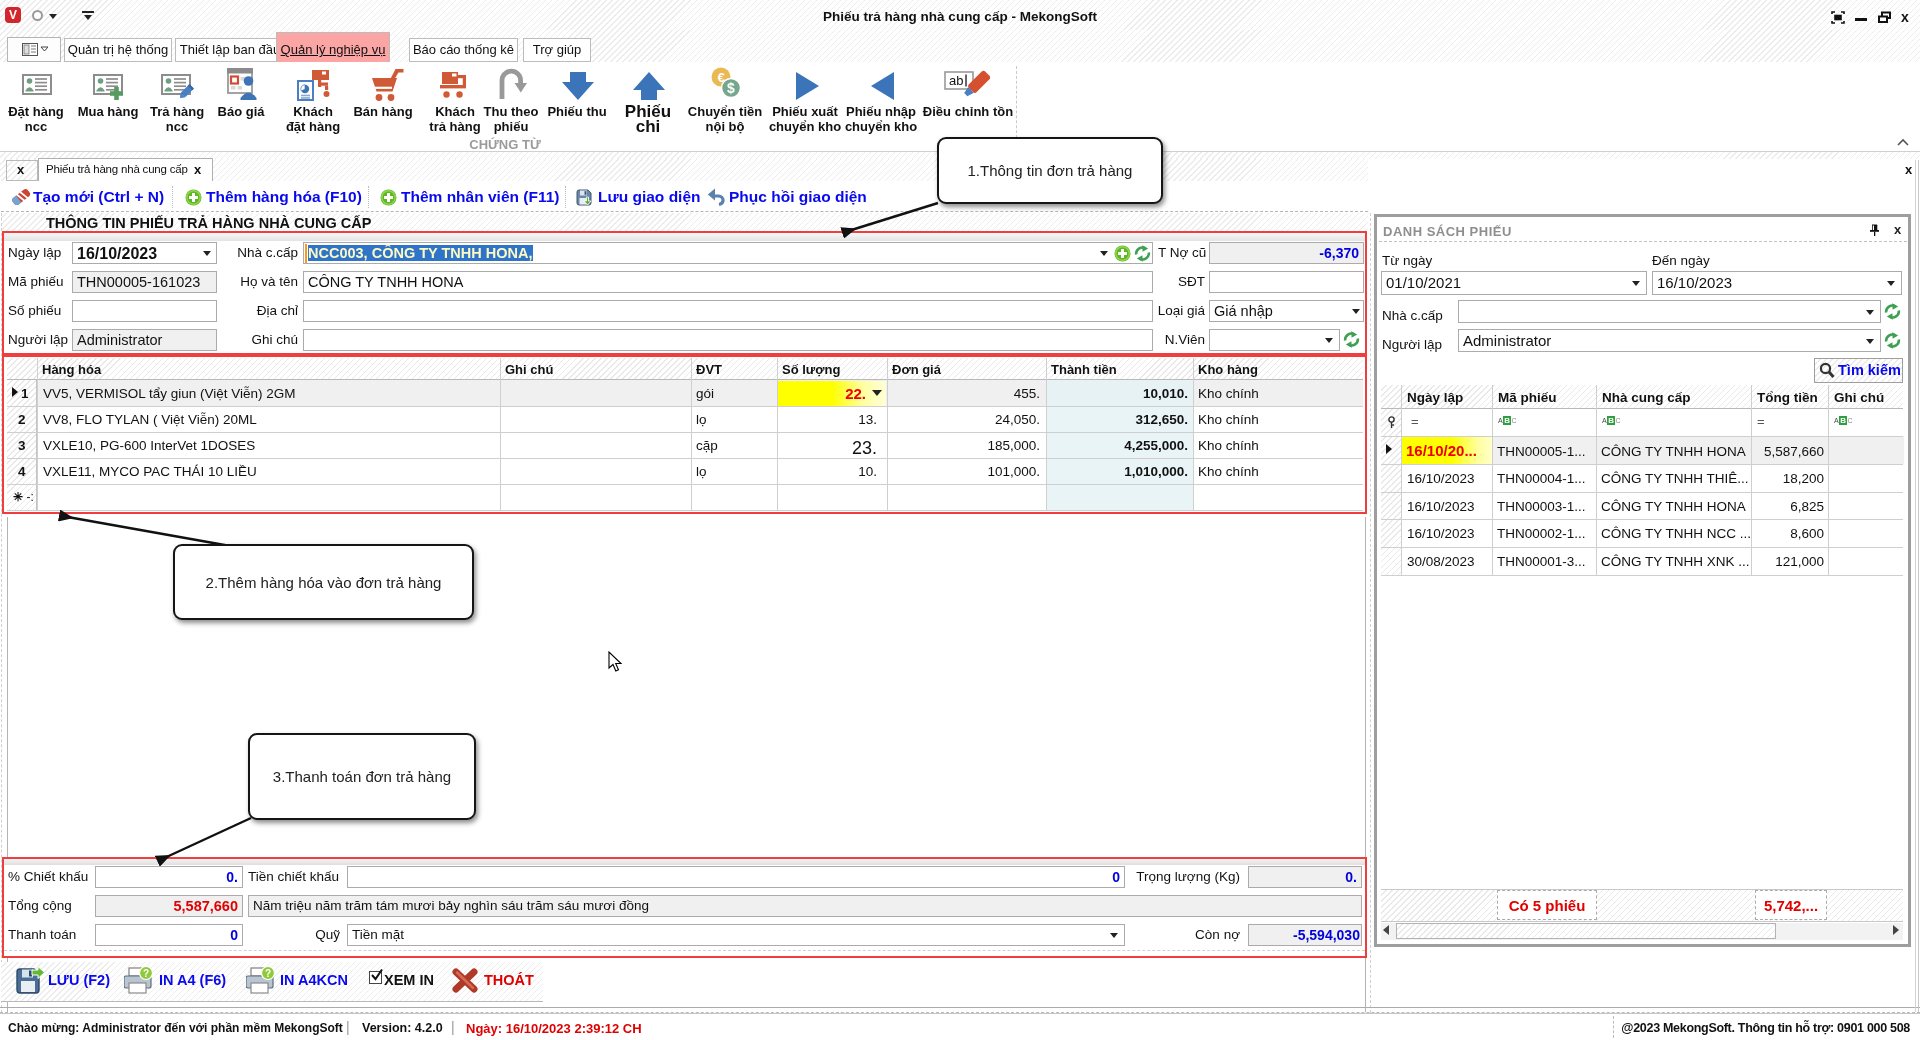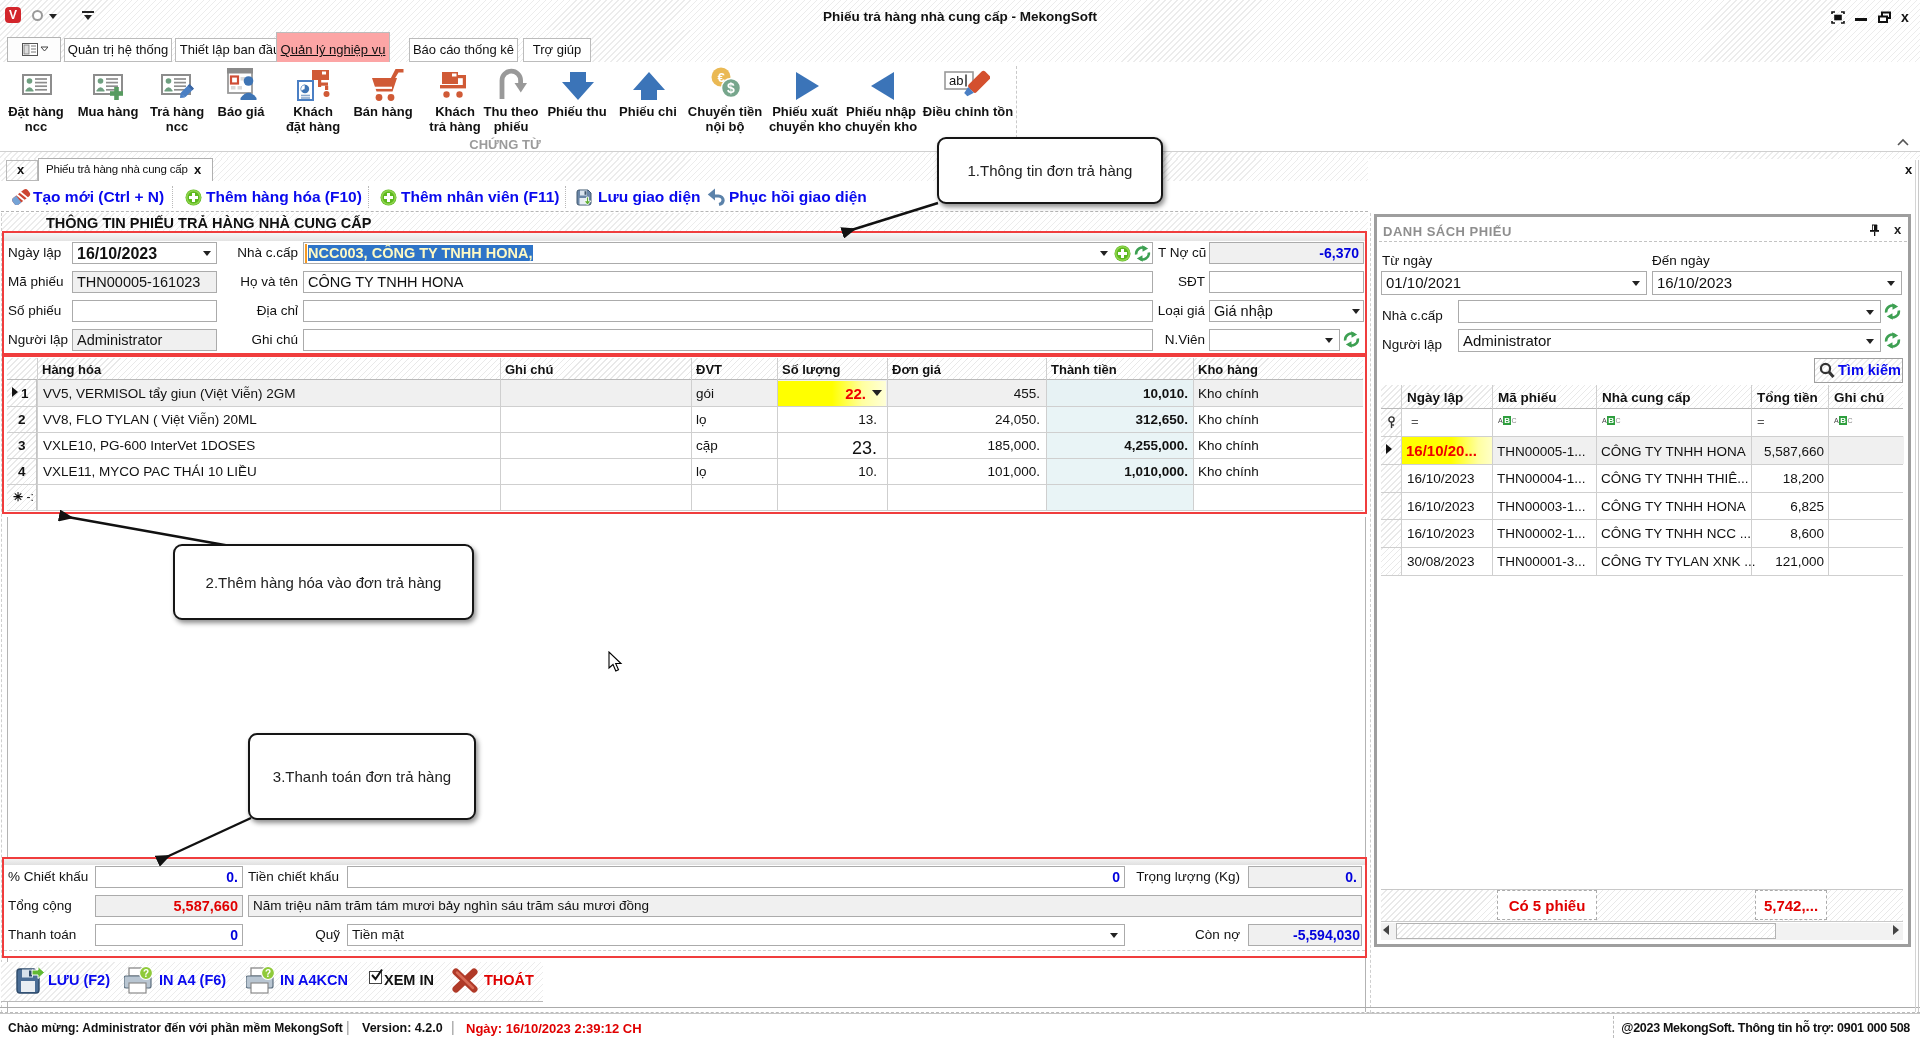--- a/index.html
+++ b/index.html
@@ -70,21 +70,21 @@
 
 <div class="abs b" style="left:1px;top:104px;width:70px;text-align:center;font-size:13px;line-height:15px;">Đặt hàng<br>ncc</div>
 <div class="abs b" style="left:73px;top:104px;width:70px;text-align:center;font-size:13px;line-height:15px;">Mua hàng</div>
 <div class="abs b" style="left:142px;top:104px;width:70px;text-align:center;font-size:13px;line-height:15px;">Trả hàng<br>ncc</div>
 <div class="abs b" style="left:206px;top:104px;width:70px;text-align:center;font-size:13px;line-height:15px;">Báo giá</div>
 <div class="abs b" style="left:278px;top:104px;width:70px;text-align:center;font-size:13px;line-height:15px;">Khách<br>đặt hàng</div>
 <div class="abs b" style="left:348px;top:104px;width:70px;text-align:center;font-size:13px;line-height:15px;">Bán hàng</div>
 <div class="abs b" style="left:420px;top:104px;width:70px;text-align:center;font-size:13px;line-height:15px;">Khách<br>trả hàng</div>
 <div class="abs b" style="left:477px;top:104px;width:68px;text-align:center;font-size:13px;line-height:15px;">Thu theo<br>phiếu</div>
 <div class="abs b" style="left:542px;top:104px;width:70px;text-align:center;font-size:13px;line-height:15px;">Phiếu thu</div>
-<div class="abs b" style="left:613px;top:104px;width:70px;text-align:center;font-size:13px;line-height:15px;">Phiếu chi</div>
+<div class="abs b" style="left:613px;top:104px;width:70px;text-align:center;font-size:17px;line-height:15px;">Phiếu chi</div>
 <div class="abs b" style="left:683px;top:104px;width:84px;text-align:center;font-size:13px;line-height:15px;">Chuyển tiền<br>nội bộ</div>
 <div class="abs b" style="left:763px;top:104px;width:84px;text-align:center;font-size:13px;line-height:15px;">Phiếu xuất<br>chuyển kho</div>
 <div class="abs b" style="left:839px;top:104px;width:84px;text-align:center;font-size:13px;line-height:15px;">Phiếu nhập<br>chuyển kho</div>
 <div class="abs b" style="left:918px;top:104px;width:100px;text-align:center;font-size:13px;line-height:15px;">Điều chỉnh tồn</div>
 
 <svg class="abs" style="left:22px;top:74px;" width="30" height="21" viewBox="0 0 30 21">
       <rect x="1" y="1" width="28" height="19" fill="#fff" stroke="#8d8d8d" stroke-width="2"></rect>
       <circle cx="7.5" cy="7" r="2.8" fill="#6f9f80"></circle>
       <path d="M3.5 16.5 q4 -6.5 8 0 v1 h-8 z" fill="#6f9f80"></path>
       <g stroke="#8d8d8d" stroke-width="1.7">
@@ -604,21 +604,21 @@
 <div class="abs" style="left:1407px;top:499px;font-size:13.5px;">16/10/2023</div>
 <div class="abs" style="left:1497px;top:499px;font-size:13.5px;">THN00003-1...</div>
 <div class="abs" style="left:1601px;top:499px;font-size:13.5px;">CÔNG TY TNHH HONA</div>
 <div class="abs" style="left:1751px;top:499px;width:73px;text-align:right;font-size:13.5px;">6,825</div>
 <div class="abs" style="left:1407px;top:526px;font-size:13.5px;">16/10/2023</div>
 <div class="abs" style="left:1497px;top:526px;font-size:13.5px;">THN00002-1...</div>
 <div class="abs" style="left:1601px;top:526px;font-size:13.5px;">CÔNG TY TNHH NCC ...</div>
 <div class="abs" style="left:1751px;top:526px;width:73px;text-align:right;font-size:13.5px;">8,600</div>
 <div class="abs" style="left:1407px;top:554px;font-size:13.5px;">30/08/2023</div>
 <div class="abs" style="left:1497px;top:554px;font-size:13.5px;">THN00001-3...</div>
-<div class="abs" style="left:1601px;top:554px;font-size:13.5px;">CÔNG TY TYLAN XNK ...</div>
+<div class="abs" style="left:1601px;top:554px;font-size:13.5px;">CÔNG TY TNHH XNK ...</div>
 <div class="abs" style="left:1751px;top:554px;width:73px;text-align:right;font-size:13.5px;">121,000</div>
 
 <div class="abs hatch2" style="left:1381px;top:889px;width:522px;height:33px;border-top:1px solid #c8c8c8;border-bottom:1px solid #c8c8c8;"></div>
 <div class="abs b" style="left:1497px;top:890px;width:100px;height:30px;border:1px dashed #aaa;background:#fff;text-align:center;line-height:30px;font-size:15px;color:#e00000;">Có 5 phiếu</div>
 <div class="abs b" style="left:1755px;top:890px;width:72px;height:30px;border:1px dashed #aaa;background:#fff;text-align:center;line-height:30px;font-size:15px;color:#e00000;">5,742,...</div>
 
 <div class="abs" style="left:1381px;top:923px;width:522px;height:17px;background:#f2f2f2;"></div>
 <div class="abs" style="left:1383px;top:925px;width:0;height:0;border-top:5px solid transparent;border-bottom:5px solid transparent;border-right:6px solid #444;"></div>
 <div class="abs hatch2" style="left:1396px;top:923px;width:380px;height:16px;border:1px solid #b3b3b3;"></div>
 <div class="abs" style="left:1893px;top:925px;width:0;height:0;border-top:5px solid transparent;border-bottom:5px solid transparent;border-left:6px solid #444;"></div>

